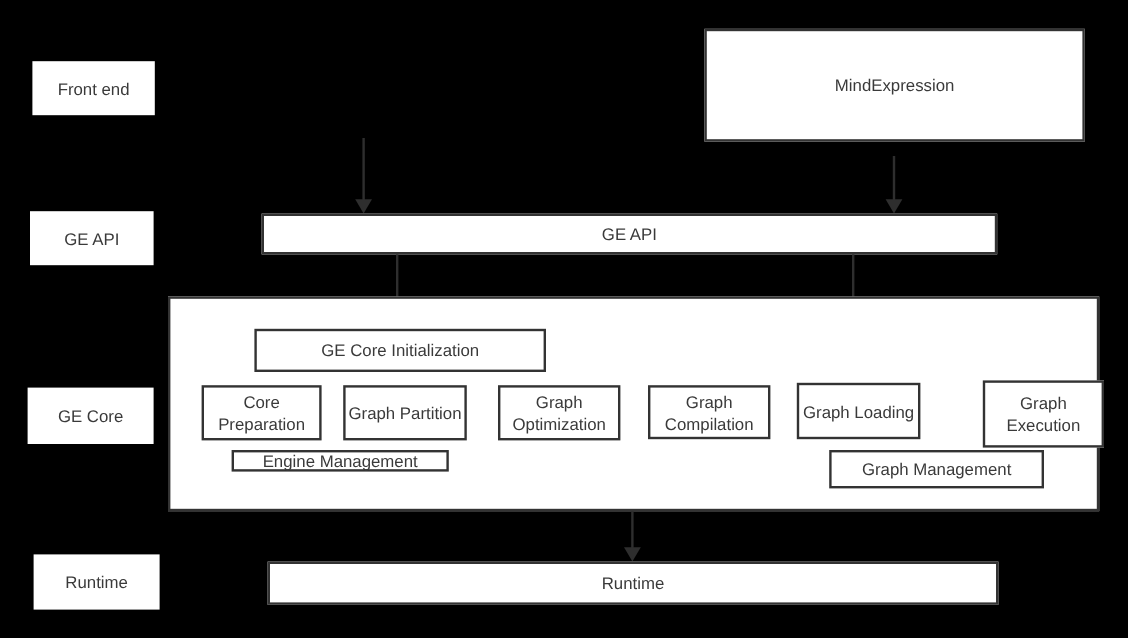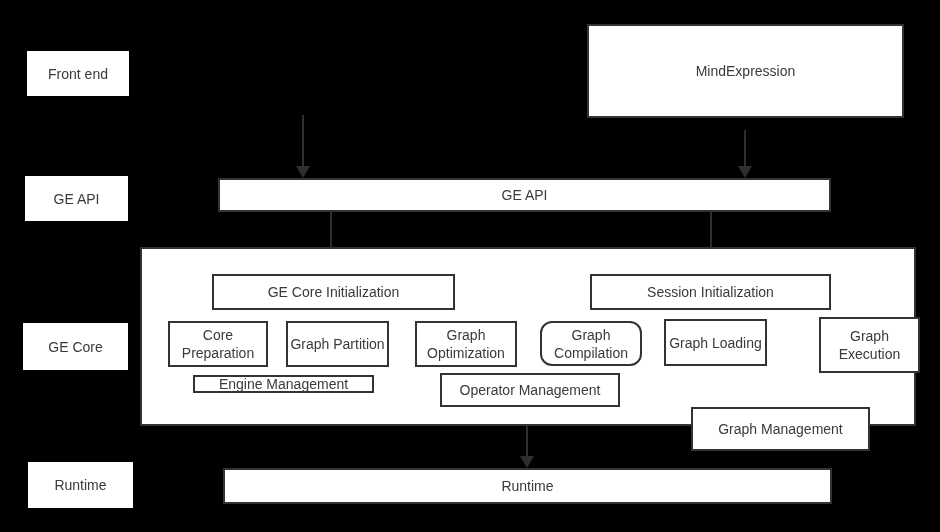--- a/index.html
+++ b/index.html
@@ -63,26 +63,26 @@
 
   .ge-core-box { left: 140px; top: 247px; width: 776px; height: 179px; display: block; }
 
   
   .ge-core-init   { left: 70px;  top: 25px;  width: 243px; height: 36px; }
   .session-init   { left: 448px; top: 25px;  width: 241px; height: 36px; }
   .stage-box      { line-height: 18px; }
   .graph-prep     { left: 26px;  top: 72px; width: 100px; height: 46px; }
   .graph-part     { left: 144px; top: 72px; width: 103px; height: 46px; }
   .graph-opt      { left: 273px; top: 72px; width: 102px; height: 46px; }
-  .graph-comp     { left: 398px; top: 72px; width: 102px; height: 45px; border-radius: 12px; }
+  .graph-comp     { left: 398px; top: 72px; width: 102px; height: 45px; }
   .graph-load     { left: 522px; top: 70px; width: 103px; height: 47px; }
   .graph-exec     { left: 649px; top: 68px; width: 101px; height: 56px; margin-left: 28px; }
   .engine-mgmt    { left: 51px;  top: 126px; width: 181px; height: 18px; }
   .operator-mgmt  { left: 298px; top: 124px; width: 180px; height: 34px; }
-  .graph-mgmt     { left: 549px; top: 126px; width: 179px; height: 44px; margin-top: 32px; }
+  .graph-mgmt     { left: 549px; top: 126px; width: 179px; height: 32px; }
 
   .runtime-bar { left: 223px; top: 468px; width: 609px; height: 36px; }
 
   
   .arrow { position: absolute; width: 14px; }
   .arrow .shaft {
     position: absolute; left: 6px; top: 0; bottom: 10px; width: 2px;
     background: var(--arrow);
   }
   .arrow .head {
@@ -125,31 +125,29 @@
     <div class="shaft"></div>
     <div class="head"></div>
   </div>
   <div class="arrow arrow-4">
     <div class="shaft"></div>
     <div class="head"></div>
   </div>
 
   <div class="box ge-core-box">
     <div class="box ge-core-init">GE Core Initialization</div>
-    <div class="box session-init">Session Initialization</div>
 
     <div class="box stage-box graph-prep">Core Preparation</div>
     <div class="box stage-box graph-part">Graph Partition</div>
     <div class="box stage-box graph-opt">Graph Optimization</div>
     <div class="box stage-box graph-comp">Graph Compilation</div>
     <div class="box stage-box graph-load">Graph Loading</div>
     <div class="box stage-box graph-exec">Graph Execution</div>
 
     <div class="box engine-mgmt">Engine Management</div>
-    <div class="box operator-mgmt">Operator Management</div>
     <div class="box graph-mgmt">Graph Management</div>
   </div>
 
   <div class="arrow arrow-5">
     <div class="shaft"></div>
     <div class="head"></div>
   </div>
 
   <div class="box runtime-bar">Runtime</div>
 

